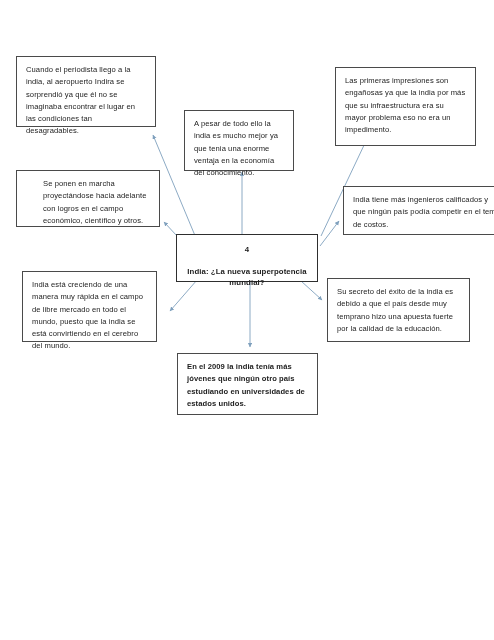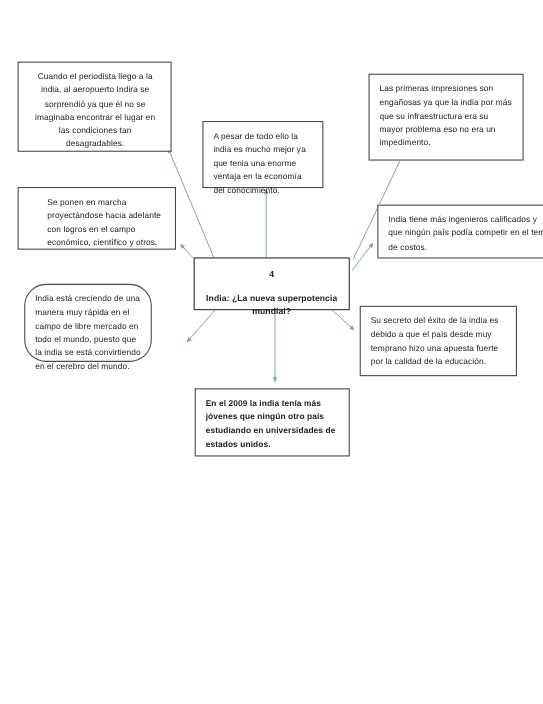--- a/index.html
+++ b/index.html
@@ -78,31 +78,31 @@
 
     <line x1="320" y1="246" x2="339" y2="221" stroke="#7fa0bd" stroke-width="0.9" marker-end="url(#arrowhead)"></line>
 
     <line x1="197" y1="280" x2="170" y2="311" stroke="#7fa0bd" stroke-width="0.9" marker-end="url(#arrowhead)"></line>
 
     <line x1="250" y1="281" x2="250" y2="347" stroke="#7fa0bd" stroke-width="0.9" marker-end="url(#arrowhead)"></line>
 
     <line x1="301" y1="281" x2="322" y2="300" stroke="#7fa0bd" stroke-width="0.9" marker-end="url(#arrowhead)"></line>
   </svg>
 
-  <div class="node" style="left:16px; top:56px; width:140px; height:82px;text-align:center;">Cuando el periodista llego a la india, al aeropuerto Indira se sorprendió ya que él no se imaginaba encontrar el lugar en las condiciones tan desagradables.</div>
+  <div class="node" style="left:16px; top:56px; width:140px; height:71px;">Cuando el periodista llego a la india, al aeropuerto Indira se sorprendió ya que él no se imaginaba encontrar el lugar en las condiciones tan desagradables.</div>
 
   <div class="node" style="left:184px; top:110px; width:110px; height:61px;">A pesar de todo ello la india es mucho mejor ya que tenia una enorme ventaja en la economía del conocimiento.</div>
 
   <div class="node" style="left:335px; top:55px; width:141px; height:79px;margin-top:12px;">Las primeras impresiones son engañosas ya que la india por más que su infraestructura era su mayor problema eso no era un impedimento.</div>
 
   <div class="node" style="left:16px; top:170px; width:144px; height:57px;padding-left:26px;">Se ponen en marcha proyectándose hacia adelante con logros en el campo económico, científico y otros.</div>
 
   <div class="node" style="left:343px; top:186px; width:168px; height:49px;">India tiene más ingenieros calificados y que ningún país podía competir en el tema de costos.</div>
 
-  <div class="node" style="left:22px; top:258px; width:116px; height:71px;border-radius:20px;">India está creciendo de una manera muy rápida en el campo de libre mercado en todo el mundo, puesto que la india se está convirtiendo en el cerebro del mundo.</div>
+  <div class="node" style="left:22px; top:271px; width:135px; height:71px;">India está creciendo de una manera muy rápida en el campo de libre mercado en todo el mundo, puesto que la india se está convirtiendo en el cerebro del mundo.</div>
 
   <div class="node" style="left:327px; top:278px; width:143px; height:64px;">Su secreto del éxito de la india es debido a que el país desde muy temprano hizo una apuesta fuerte por la calidad de la educación.</div>
 
   <div class="node" style="left:177px; top:353px; width:141px; height:62px;font-weight:bold;">En el 2009 la india tenía más jóvenes que ningún otro país estudiando en universidades de estados unidos.</div>
 
   <div class="node node-center" style="left:176px; top:234px; width:142px; height:48px;">
     <div class="center-number">4</div>
     <div class="center-title">India: ¿La nueva superpotencia mundial?</div>
   </div>
 

